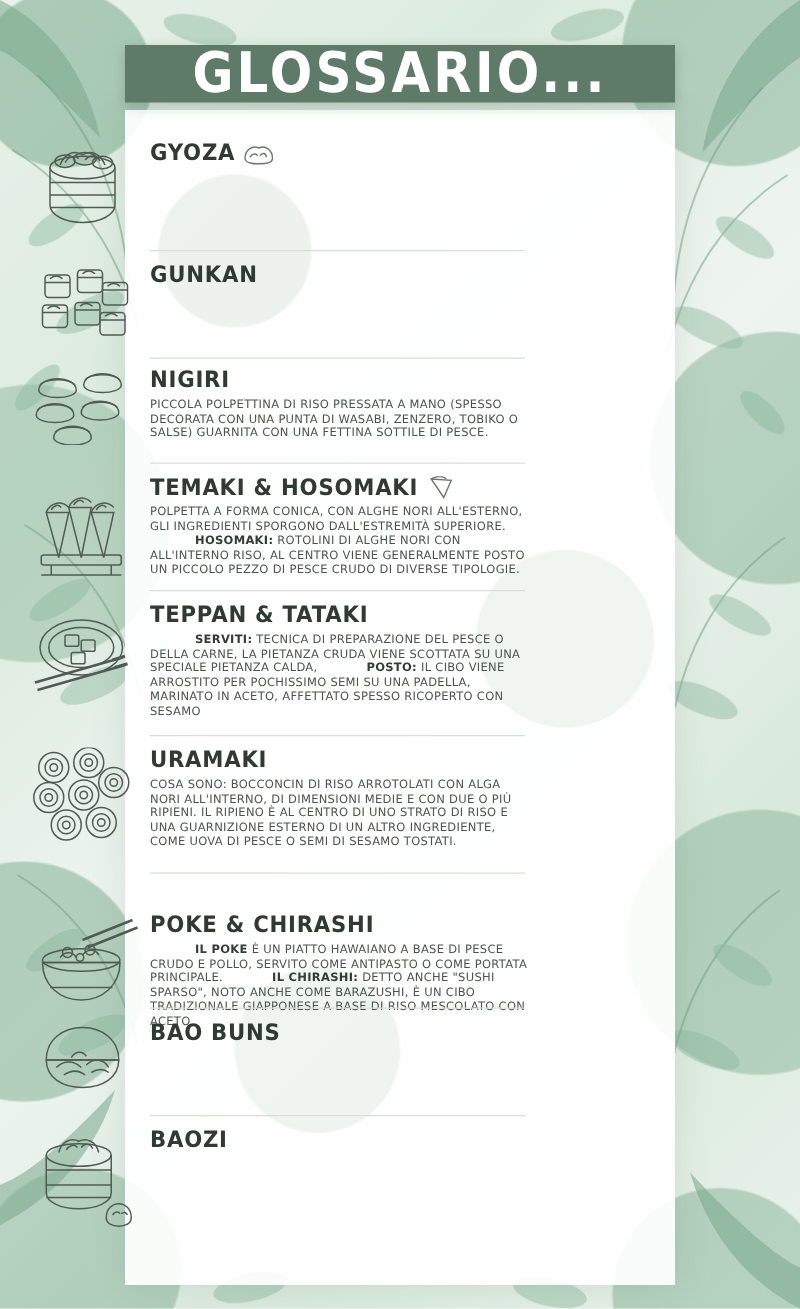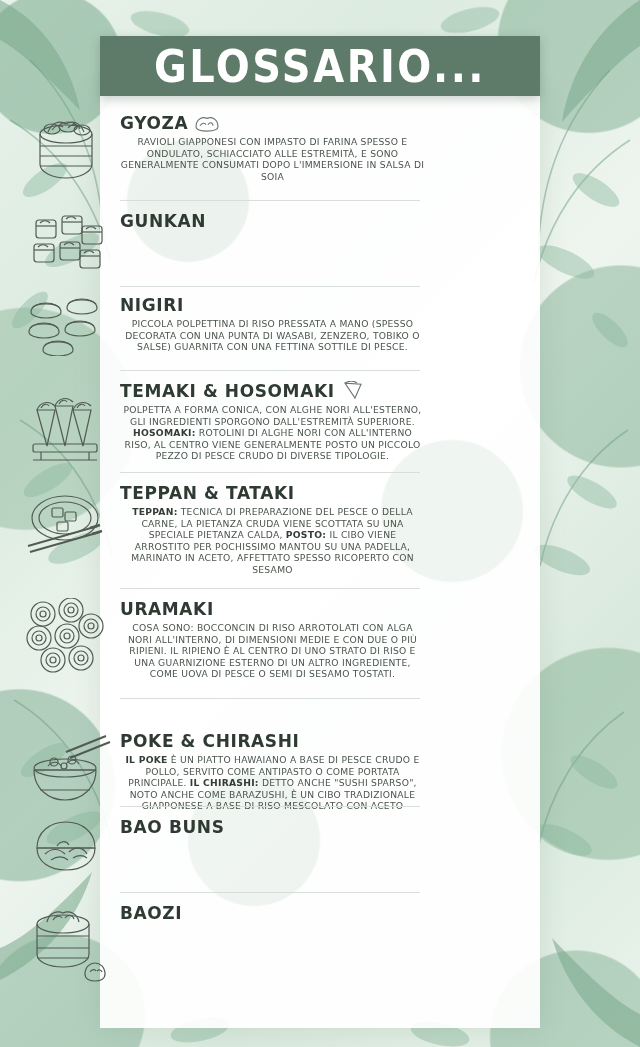--- a/index.html
+++ b/index.html
@@ -49,21 +49,21 @@
       radial-gradient(circle at 35% 80%, rgba(205,220,208,.3) 0 65px, rgba(205,220,208,0) 67px);
     pointer-events:none;
   }
 
   
   #title-banner {
     position: absolute;
     left: 100px;
     top: 36px;
     width: 440px;
-    height: 60px;
+    height: 46px;
     background: #5e7a68;
     display: flex;
     align-items: center;
     justify-content: center;
     box-shadow: 0 3px 10px rgba(60,85,70,.28);
   }
   #title-text {
     color: #ffffff;
     font-size: 40px;
     font-weight: 700;
@@ -87,21 +87,21 @@
     gap: 8px;
   }
   .entry-illus {
     width: 92px;
     flex: 0 0 92px;
     display: flex;
     align-items: flex-start;
     justify-content: center;
     padding-top: 2px;
   }
-  .entry-body { flex: 1; padding-top: 2px; text-align: center; }
+  .entry-body { flex: 1; padding-top: 2px; }
 
   .entry-title {
     font-size: 17px;
     font-weight: 700;
     color: #2f3a33;
     letter-spacing: .6px;
     font-family: "DejaVu Sans", sans-serif;
     transform: scaleY(1.06);
     transform-origin: left top;
     margin-bottom: 4px;
@@ -109,21 +109,21 @@
     align-items: center;
     gap: 6px;
   }
   .entry-desc {
     font-size: 9.2px;
     line-height: 11.6px;
     color: #4a544c;
     letter-spacing: .25px;
     font-family: "DejaVu Sans", sans-serif;
   }
-  .entry-desc b { font-weight: 700; color: #333d35; }
+  .entry-desc b { font-weight: 700; color: #333d35; margin-left: 36px; }
 
   .divider {
     position: absolute;
     left: 120px;
     width: 300px;
     height: 1px;
     background: #d7dfd8;
   }
 
   
@@ -195,21 +195,20 @@
       </svg>
     </div>
     <div class="entry-body">
       <div class="entry-title">
         <span>GYOZA</span>
         <svg class="title-mark" width="26" height="17" viewBox="0 0 26 17" fill="none" stroke="#6c776e" stroke-width="1.1">
           <path d="M2 12 C2 5 8 2 13 4 C18 2 24 5 24 12 C24 15 18 16 13 16 C8 16 2 15 2 12 Z"></path>
           <path d="M6 11 c2-3 5-3 6-1 M14 10 c2-3 5-2 5 1"></path>
         </svg>
       </div>
-      <div class="entry-desc">RAVIOLI GIAPPONESI CON IMPASTO DI FARINA SPESSO E ONDULATO, SCHIACCIATO ALLE ESTREMITÀ, E SONO GENERALMENTE CONSUMATI DOPO L'IMMERSIONE IN SALSA DI SOIA</div>
     </div>
   </div>
   <div class="divider" style="top:200px"></div>
 
   <div class="entry" style="top:208px">
     <div class="entry-illus">
       <svg width="88" height="64" viewBox="0 0 88 64" fill="none" stroke="#515b53" stroke-width="1.2">
         <g>
           <rect x="14" y="10" width="20" height="18" rx="3"></rect>
           <path d="M14 16 h20"></path>
@@ -323,21 +322,21 @@
         <rect x="37" y="40" width="11" height="9" rx="1.5"></rect>
         <path d="M8 64 L78 44 M10 70 L80 50" stroke-width="2"></path>
         <path d="M70 46 l10-3 M72 52 l10-3" stroke-width="2.6"></path>
       </svg>
     </div>
     <div class="entry-body">
       <div class="entry-title">
         <span>TEPPAN &amp; TATAKI</span>
       </div>
       <div class="entry-desc">
-        <b>TEPPAN:</b><span> TECNICA DI PREPARAZIONE DEL PESCE O DELLA CARNE, LA PIETANZA CRUDA VIENE SCOTTATA SU UNA SPECIALE PIETANZA CALDA, </span><b>POSTO:</b><span> IL CIBO VIENE ARROSTITO PER POCHISSIMO MANTOU SU UNA PADELLA, MARINATO IN ACETO, AFFETTATO  SPESSO RICOPERTO CON SESAMO</span>
+        <b>SERVITI:</b><span> TECNICA DI PREPARAZIONE DEL PESCE O DELLA CARNE, LA PIETANZA CRUDA VIENE SCOTTATA SU UNA SPECIALE PIETANZA CALDA, </span><b>POSTO:</b><span> IL CIBO VIENE ARROSTITO PER POCHISSIMO SEMI SU UNA PADELLA, MARINATO IN ACETO, AFFETTATO  SPESSO RICOPERTO CON SESAMO</span>
       </div>
     </div>
   </div>
   <div class="divider" style="top:588px"></div>
 
   <div class="entry" style="top:596px">
     <div class="entry-illus">
       <svg width="90" height="78" viewBox="0 0 90 78" fill="none" stroke="#515b53" stroke-width="1.2">
         <g>
           <circle cx="22" cy="16" r="12"></circle>

